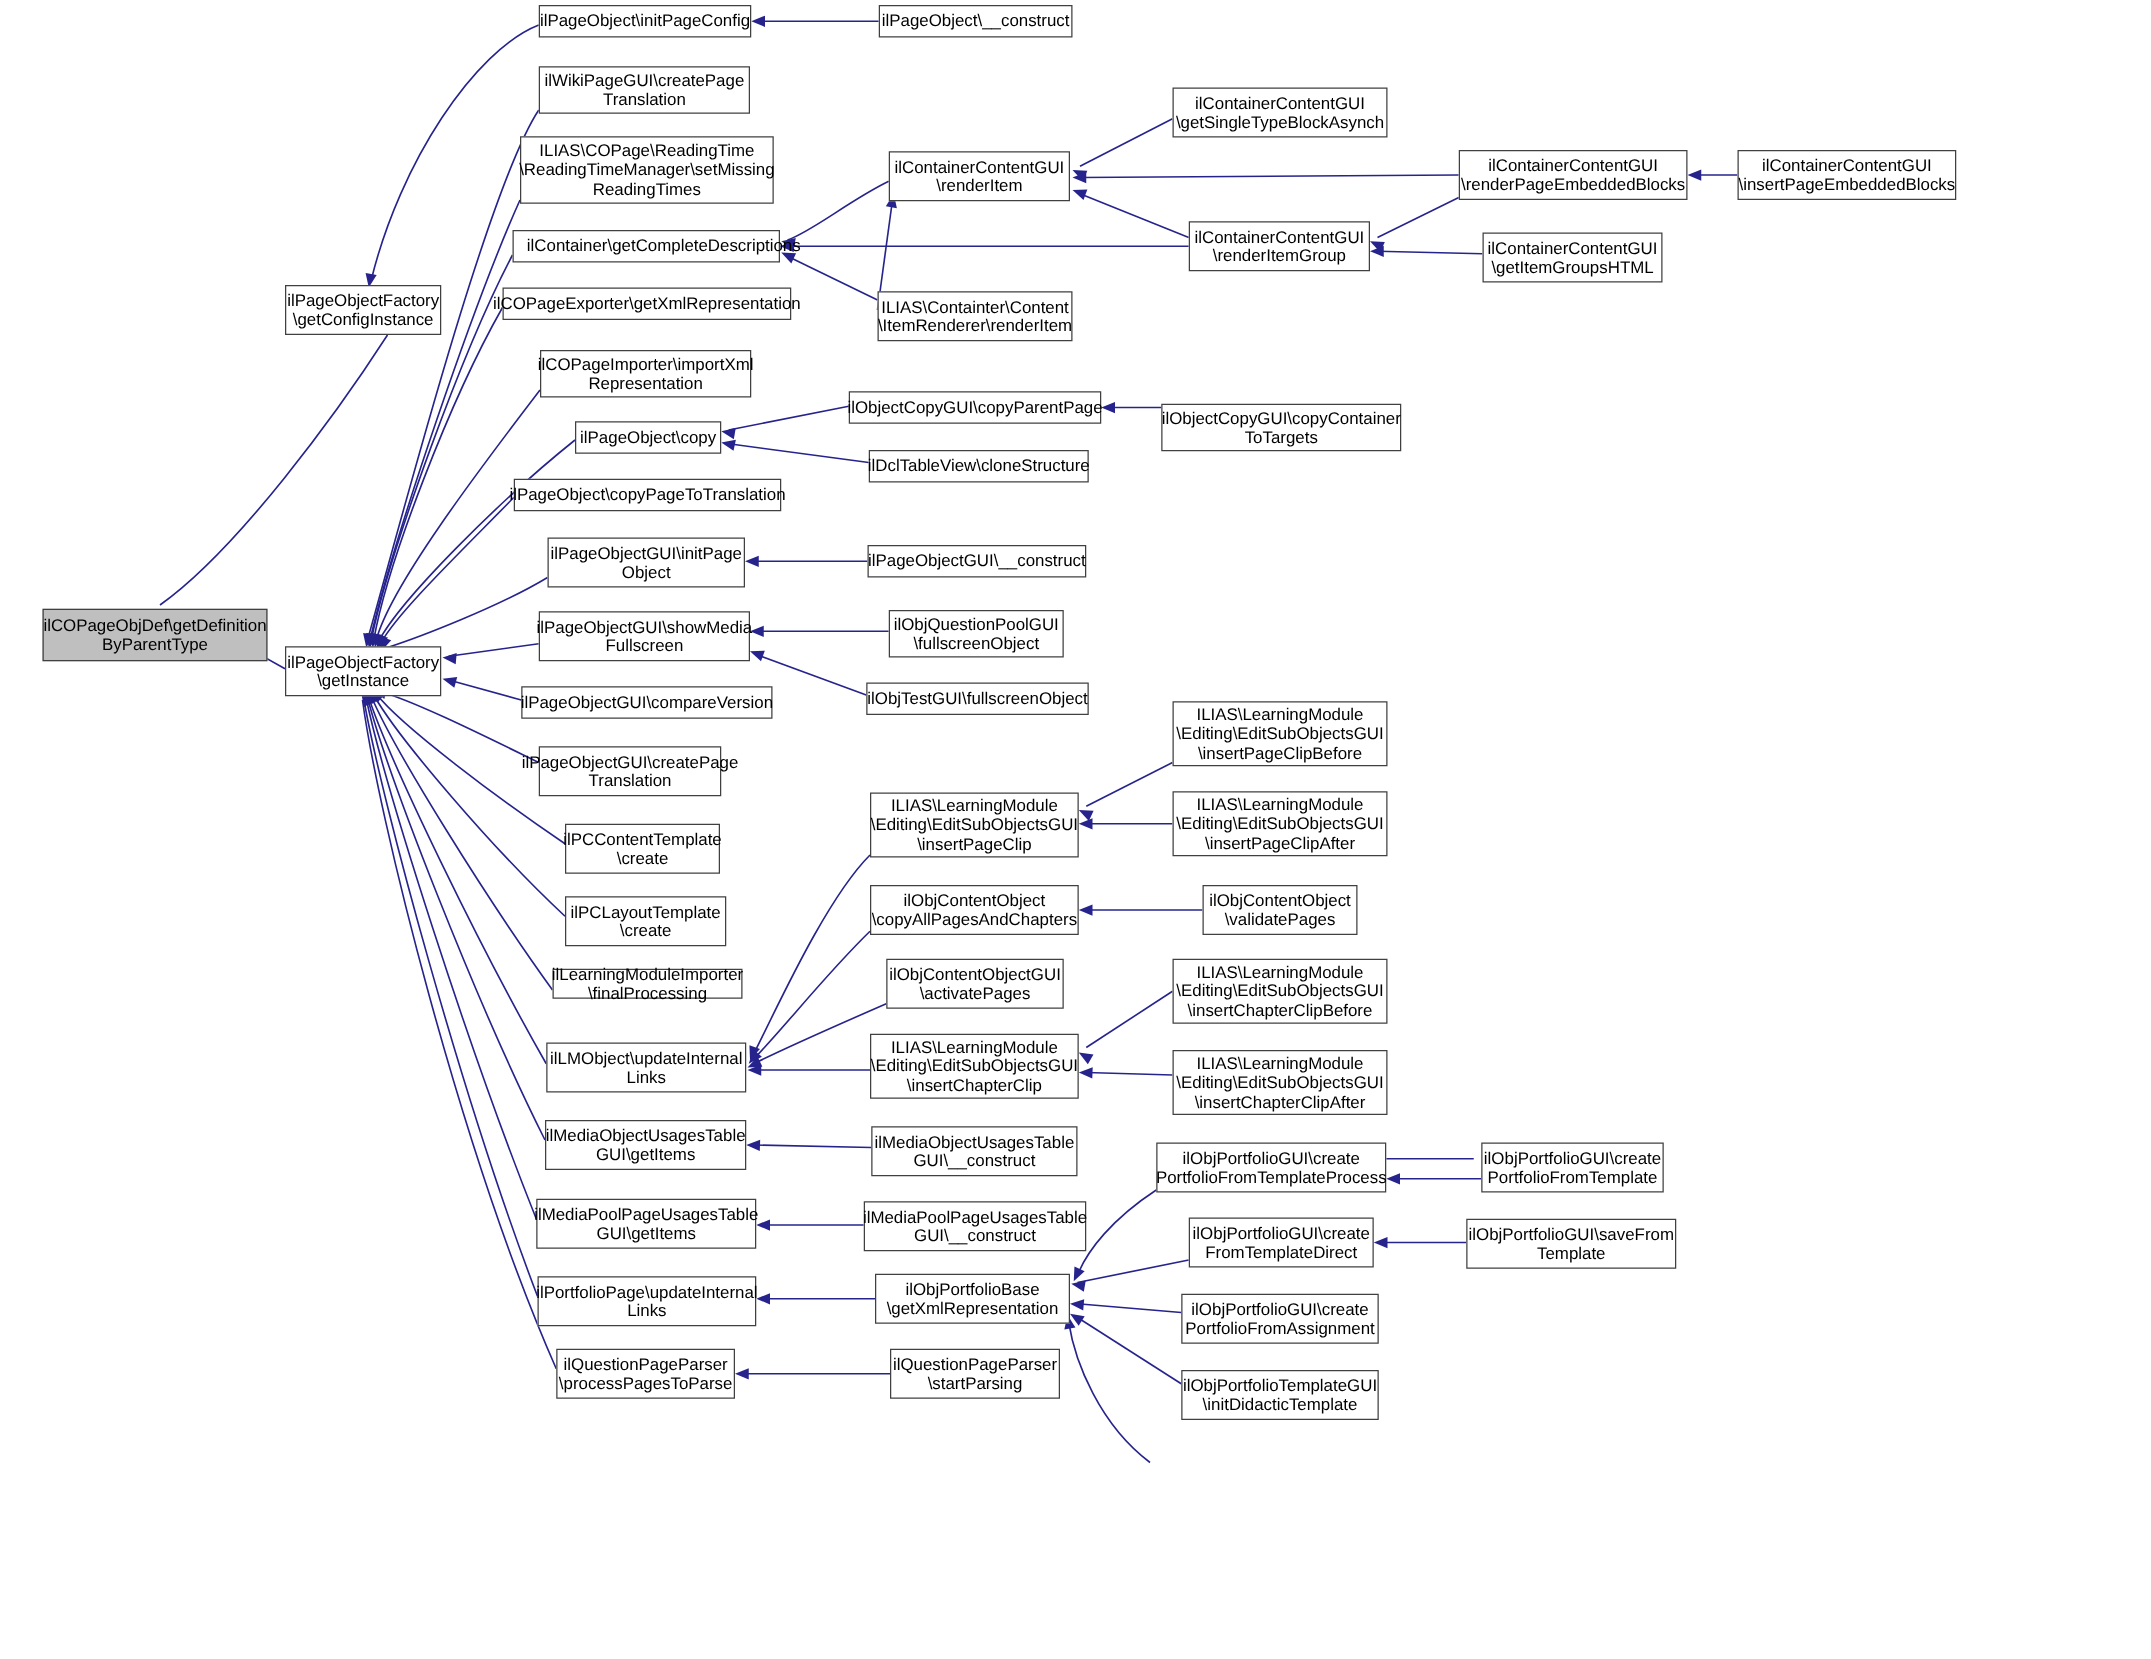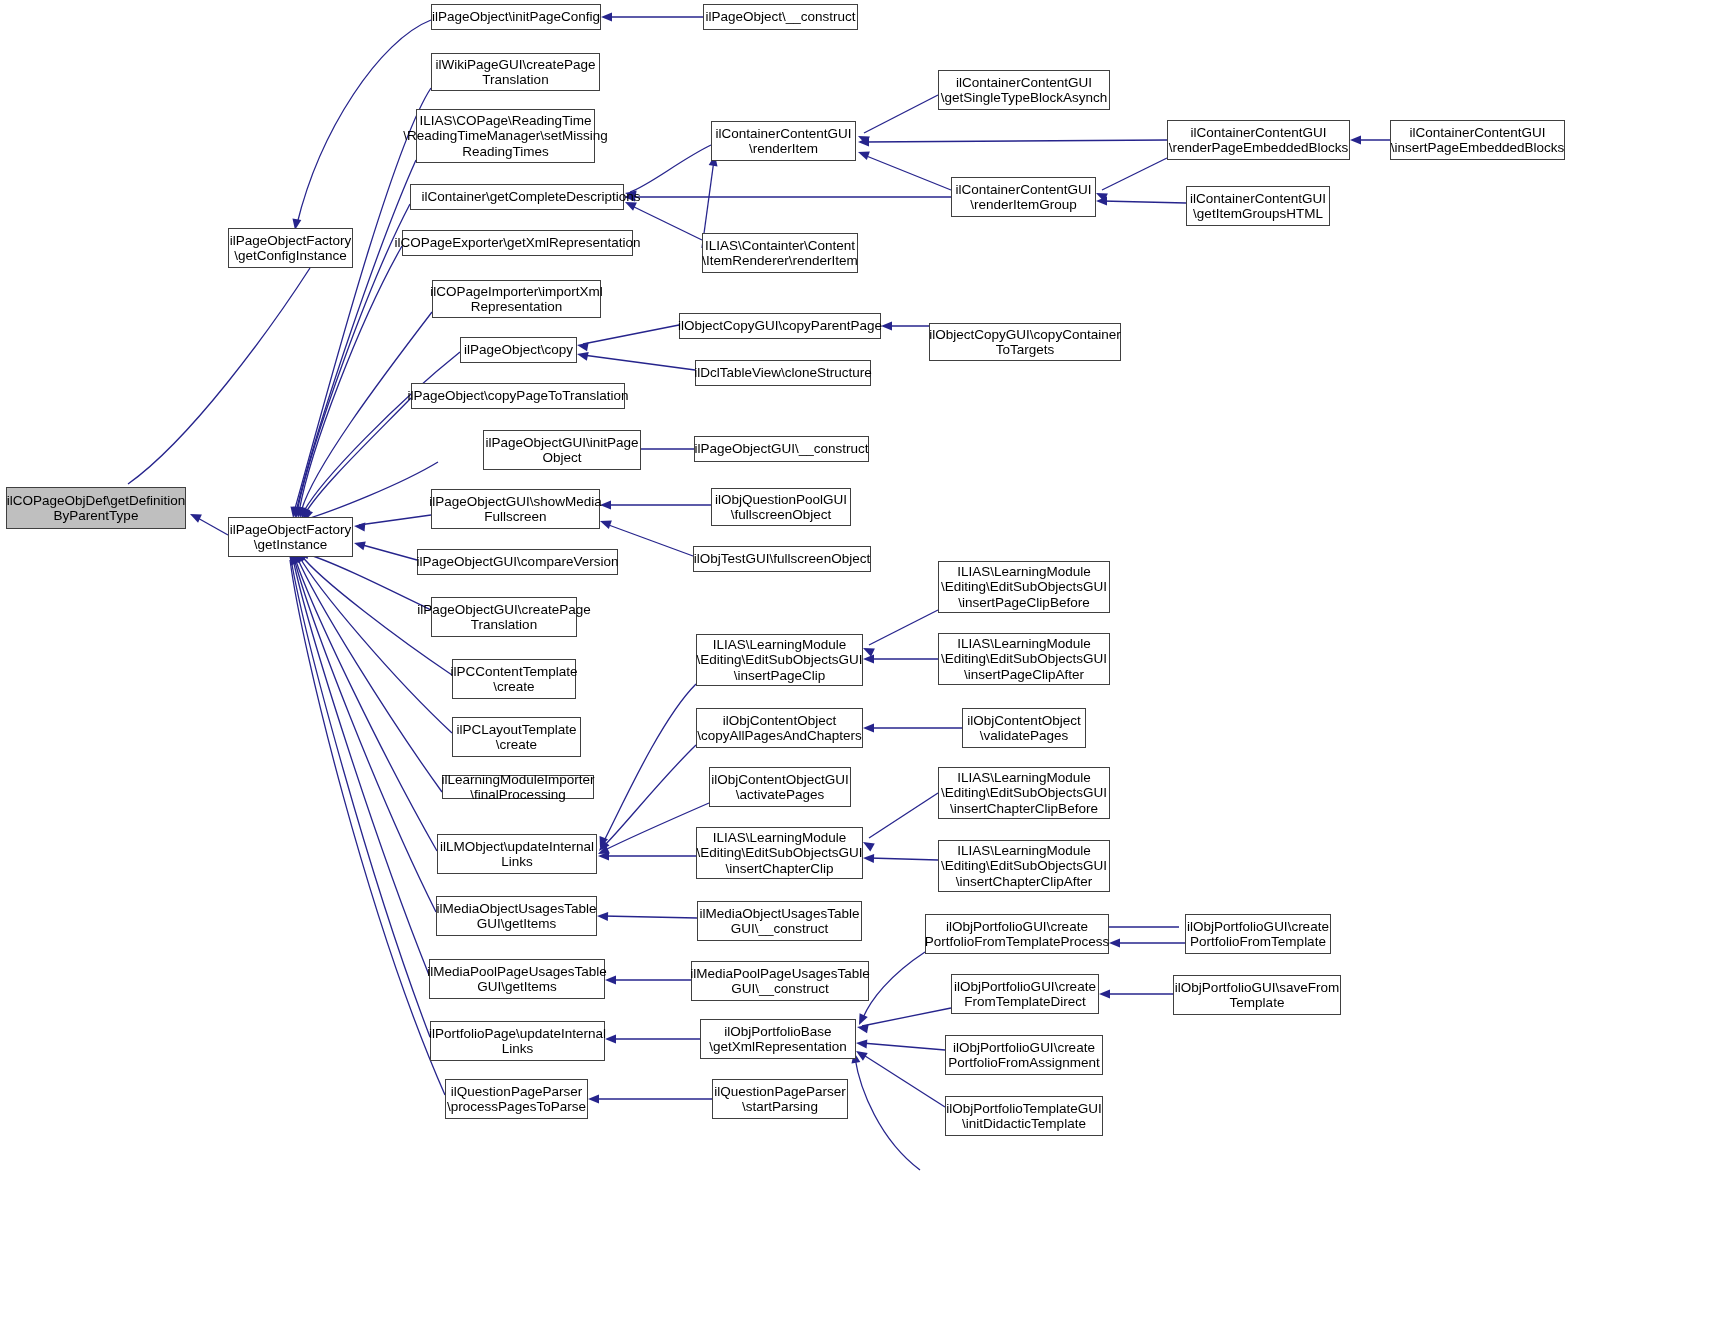--- a/index.html
+++ b/index.html
@@ -34,20 +34,21 @@
     display: flex;
     align-items: center;
     justify-content: center;
     padding: 1px 4px;
     white-space: pre-line;
     z-index: 2;
   }
   .node.root {
     background: #bfbfbf;
     border: 1px solid #404040;
+    margin-left: 28px;
   }
 </style>
 </head>
 <body>
 
 <div id="graph">
   <svg id="edges" xmlns="http://www.w3.org/2000/svg">
       <path d="M 310 268 C 270 330, 190 440, 128 484" fill="none" stroke="#26248c" stroke-width="1.3"></path>
       <polygon points="0,0 -11,-4.5 -11,4.5" fill="#26248c" transform="translate(122,490) rotate(228)"></polygon>
       <path d="M 228 535 L 196 517" fill="none" stroke="#26248c" stroke-width="1.3"></path>
@@ -172,21 +173,21 @@
 <div class="node root" style="left: 6px; top: 487px; width: 180px; height: 42px;">ilCOPageObjDef\getDefinition
 ByParentType</div>
     <div class="node" style="left: 228px; top: 228px; width: 125px; height: 40px;">ilPageObjectFactory
 \getConfigInstance</div>
     <div class="node" style="left: 228px; top: 517px; width: 125px; height: 40px;">ilPageObjectFactory
 \getInstance</div>
     <div class="node" style="left: 431px; top: 4px; width: 170px; height: 26px;">ilPageObject\initPageConfig</div>
     <div class="node" style="left: 703px; top: 4px; width: 155px; height: 26px;">ilPageObject\__construct</div>
     <div class="node" style="left: 431px; top: 53px; width: 169px; height: 38px;">ilWikiPageGUI\createPage
 Translation</div>
-    <div class="node" style="left: 416px; top: 109px; width: 179px; height: 54px;">ILIAS\COPage\ReadingTime
+    <div class="node" style="left: 416px; top: 109px; width: 203px; height: 54px;">ILIAS\COPage\ReadingTime
 \ReadingTimeManager\setMissing
 ReadingTimes</div>
     <div class="node" style="left: 410px; top: 184px; width: 214px; height: 26px; padding-left: 32px;">ilContainer\getCompleteDescriptions</div>
     <div class="node" style="left: 711px; top: 121px; width: 145px; height: 40px;">ilContainerContentGUI
 \renderItem</div>
     <div class="node" style="left: 938px; top: 70px; width: 172px; height: 40px;">ilContainerContentGUI
 \getSingleTypeBlockAsynch</div>
     <div class="node" style="left: 951px; top: 177px; width: 145px; height: 40px;">ilContainerContentGUI
 \renderItemGroup</div>
     <div class="node" style="left: 1167px; top: 120px; width: 183px; height: 40px;">ilContainerContentGUI
@@ -199,21 +200,21 @@
 \ItemRenderer\renderItem</div>
     <div class="node" style="left: 402px; top: 230px; width: 231px; height: 26px;">ilCOPageExporter\getXmlRepresentation</div>
     <div class="node" style="left: 432px; top: 280px; width: 169px; height: 38px;">ilCOPageImporter\importXml
 Representation</div>
     <div class="node" style="left: 460px; top: 337px; width: 117px; height: 26px;">ilPageObject\copy</div>
     <div class="node" style="left: 679px; top: 313px; width: 202px; height: 26px;">ilObjectCopyGUI\copyParentPage</div>
     <div class="node" style="left: 929px; top: 312px; width: 192px; height: 38px; margin-top: 11px;">ilObjectCopyGUI\copyContainer
 ToTargets</div>
     <div class="node" style="left: 695px; top: 360px; width: 176px; height: 26px;">ilDclTableView\cloneStructure</div>
     <div class="node" style="left: 411px; top: 383px; width: 214px; height: 26px;">ilPageObject\copyPageToTranslation</div>
-    <div class="node" style="left: 438px; top: 430px; width: 158px; height: 40px; margin-left: 45px;">ilPageObjectGUI\initPage
+    <div class="node" style="left: 438px; top: 430px; width: 158px; height: 40px;">ilPageObjectGUI\initPage
 Object</div>
     <div class="node" style="left: 694px; top: 436px; width: 175px; height: 26px;">ilPageObjectGUI\__construct</div>
     <div class="node" style="left: 431px; top: 489px; width: 169px; height: 40px;">ilPageObjectGUI\showMedia
 Fullscreen</div>
     <div class="node" style="left: 711px; top: 488px; width: 140px; height: 38px;">ilObjQuestionPoolGUI
 \fullscreenObject</div>
     <div class="node" style="left: 693px; top: 546px; width: 178px; height: 26px;">ilObjTestGUI\fullscreenObject</div>
     <div class="node" style="left: 417px; top: 549px; width: 201px; height: 26px;">ilPageObjectGUI\compareVersion</div>
     <div class="node" style="left: 431px; top: 597px; width: 146px; height: 40px;">ilPageObjectGUI\createPage
 Translation</div>

